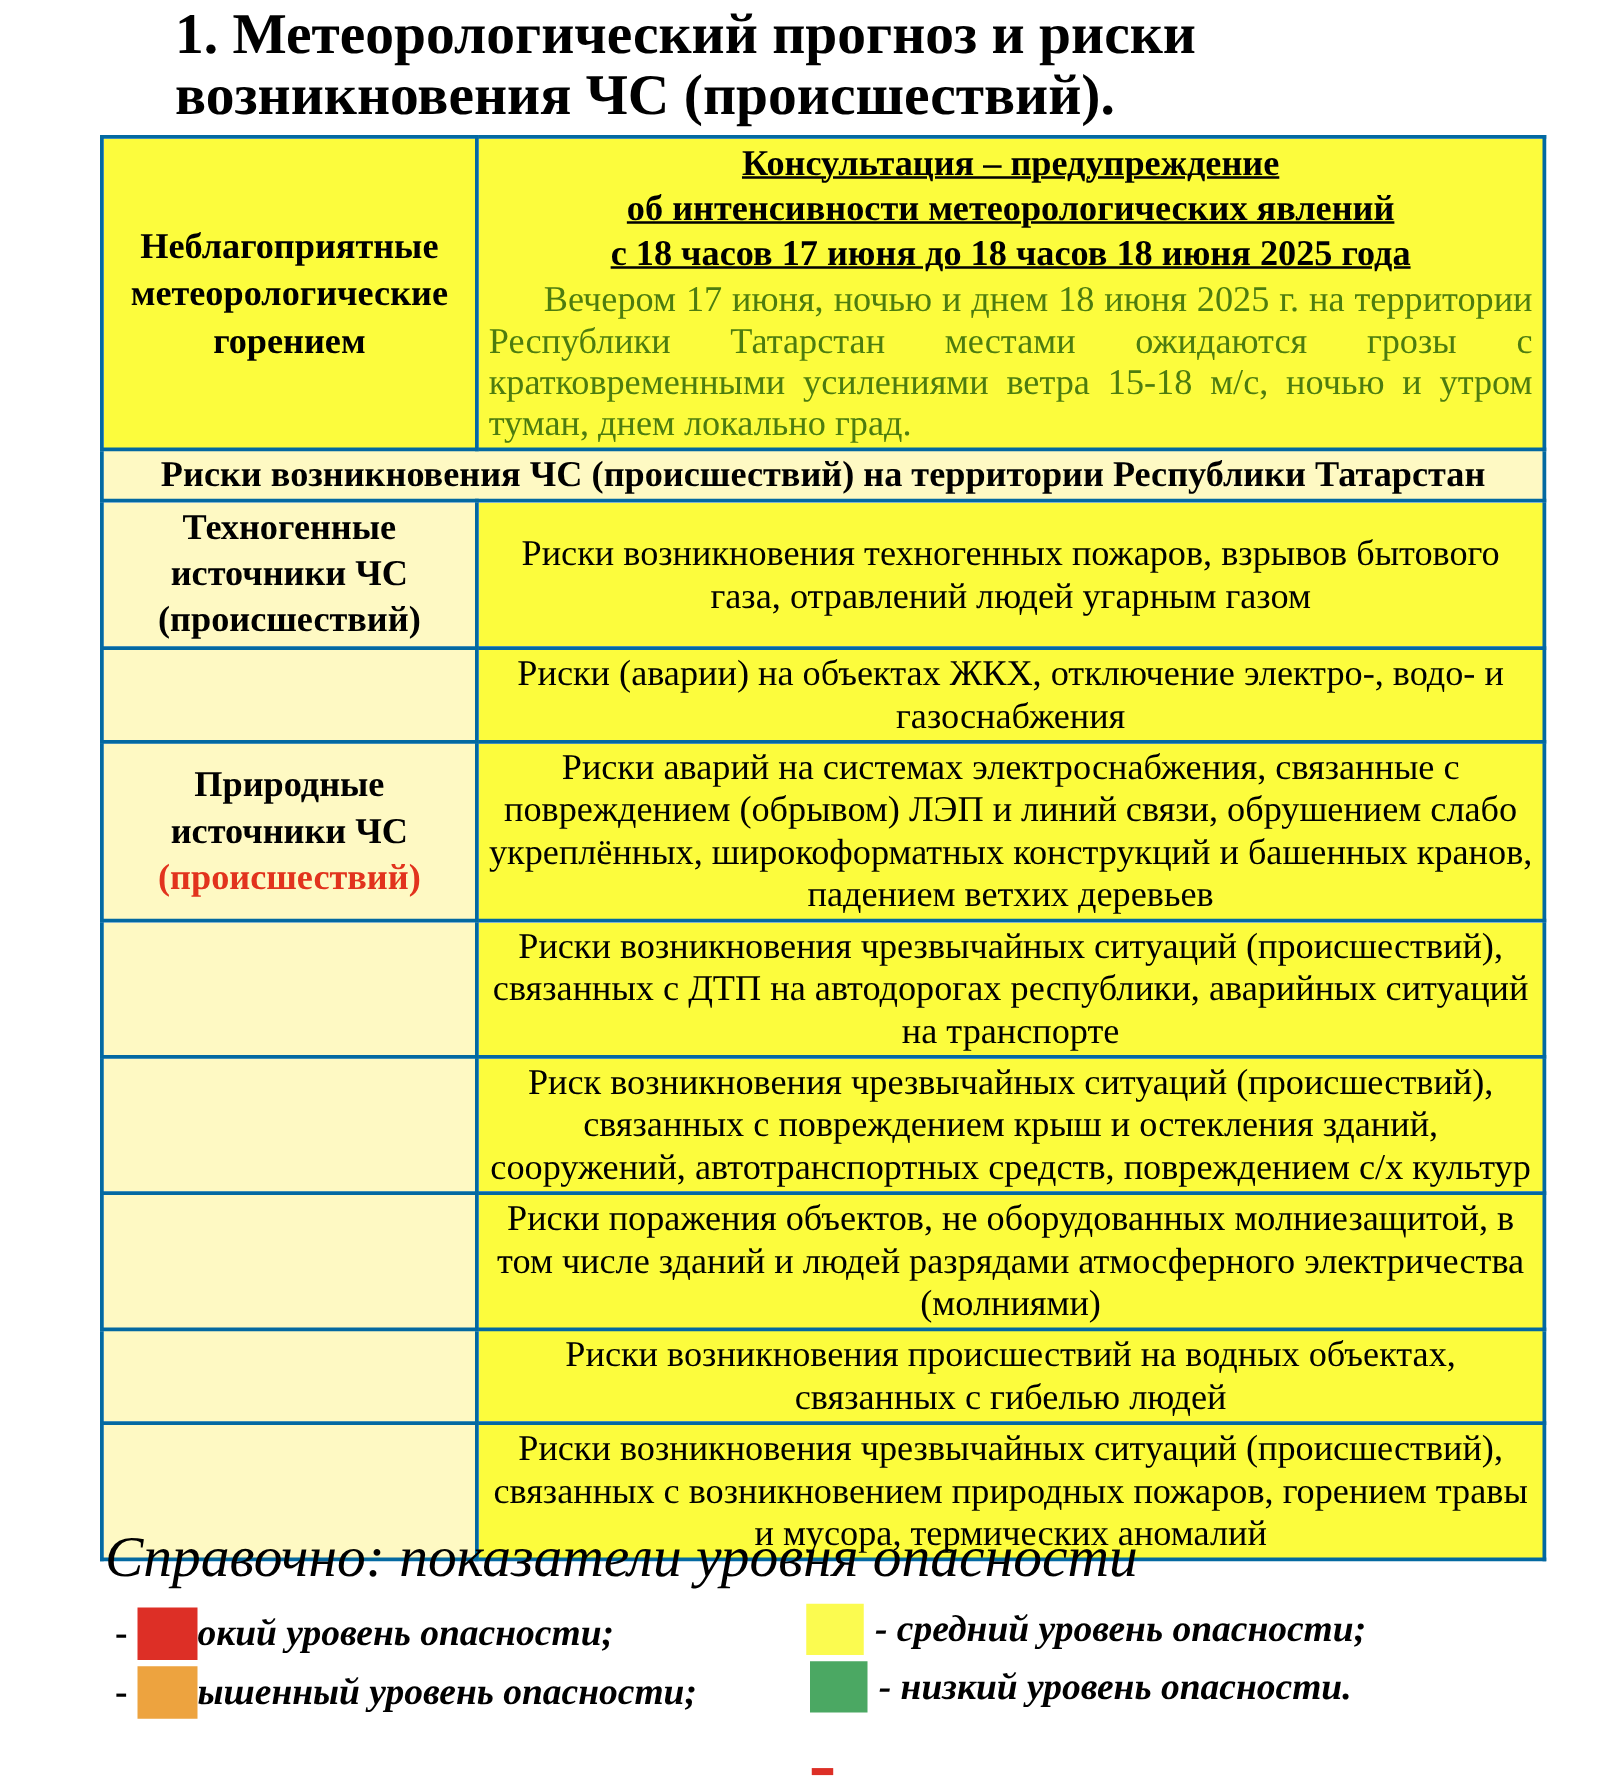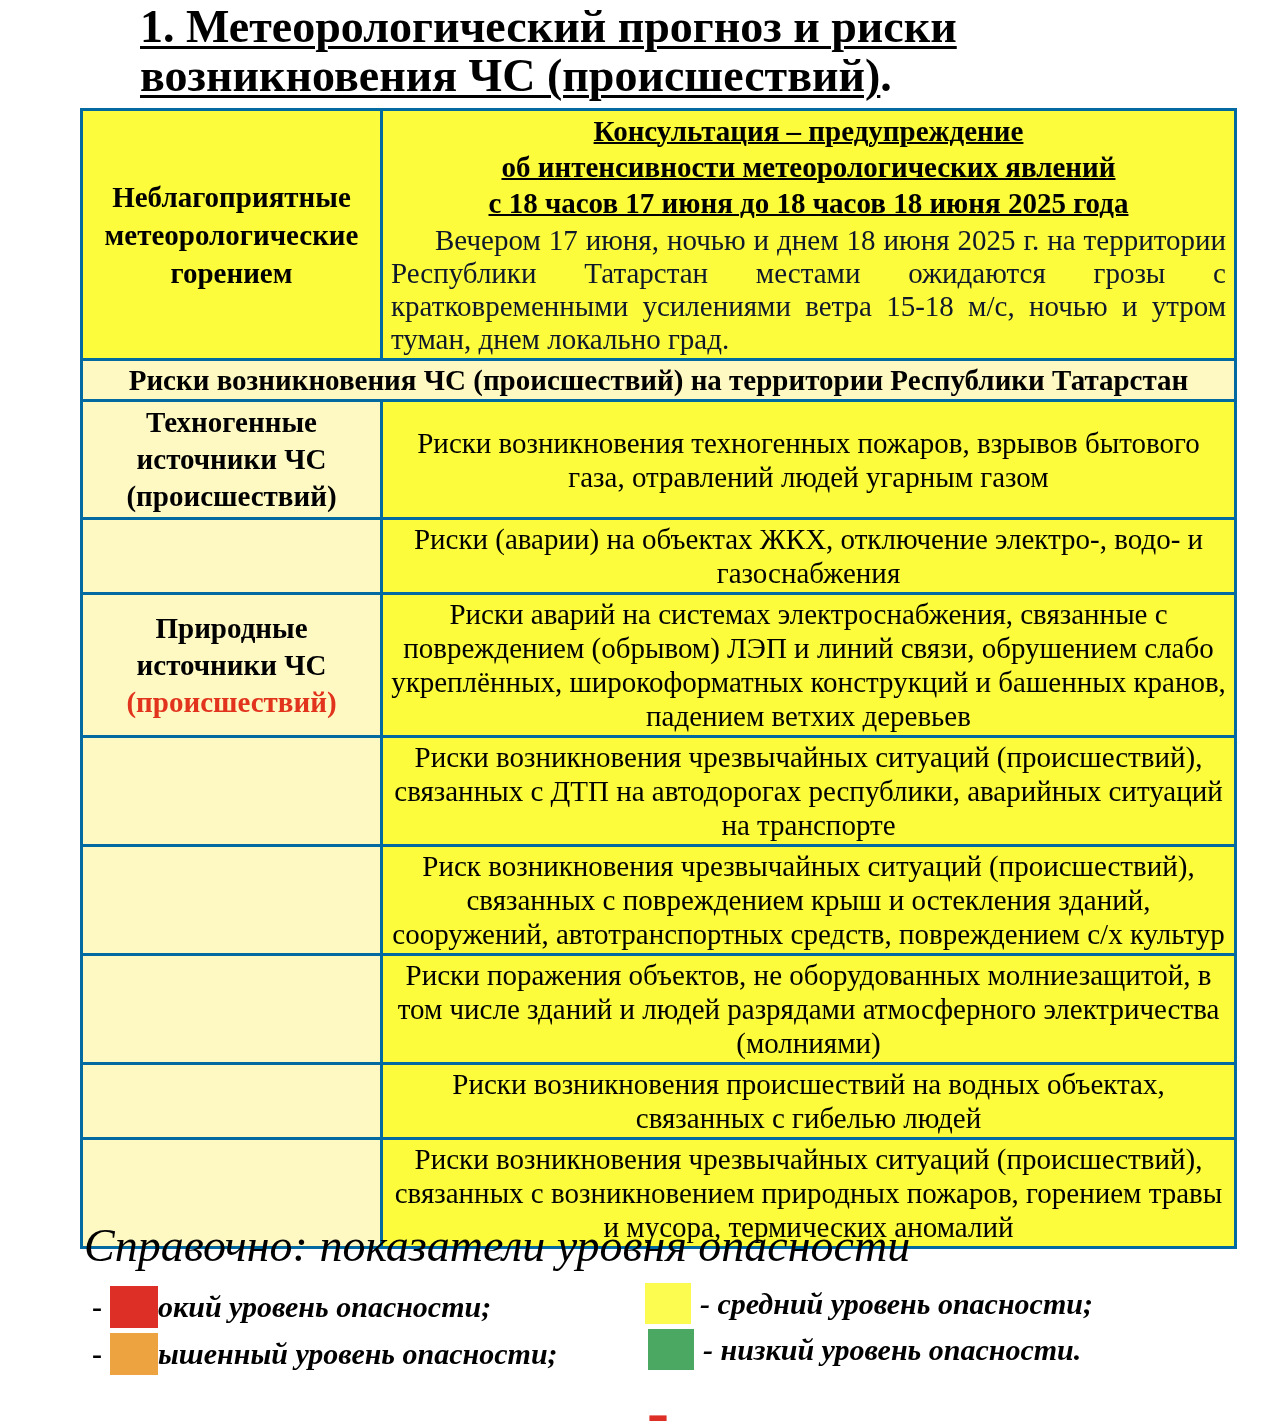--- a/index.html
+++ b/index.html
@@ -5,21 +5,21 @@
   html,body{margin:0;padding:0;}
   body{
     width:1280px;height:1424px;background:#ffffff;position:relative;
     font-family:"Liberation Serif", serif;color:#000;
     -webkit-font-smoothing:antialiased;
   }
   .page{position:absolute;inset:0;overflow:hidden;}
 
   
   .doc-title{position:absolute;left:140px;top:2px;font-weight:bold;font-size:46px;line-height:49px;}
-  .doc-title .u{text-decoration:underline;text-decoration-thickness:3px;text-underline-offset:4px;text-align:center;}
+  .doc-title .u{text-decoration-thickness:3px;text-underline-offset:4px;text-align:center;}
 
   
   table.risk{position:absolute;left:80px;top:108px;width:1157px;border-collapse:collapse;table-layout:fixed;}
   table.risk td{border:3px solid #0369a1;vertical-align:middle;text-align:center;padding:2px 8px;overflow:hidden;}
   .col-left{width:300px;}
   .yellow{background:#FCFC3D;}
   .white{background:#fef9c3;}
   .lines{white-space:pre-line;}
 
   .hdr-left{font-weight:bold;font-size:29px;line-height:38px;}
@@ -60,21 +60,21 @@
         <tr style="height:244px;">
       <td class="yellow hdr-left">
         <div class="lines">Неблагоприятные
 метеорологические
 горением</div>
       </td>
       <td class="yellow consult-cell">
         <div class="consult-title lines">Консультация – предупреждение
 об интенсивности метеорологических явлений
 с 18 часов 17 июня до 18 часов 18 июня 2025 года</div>
-        <div class="consult-body" style="color:#0f172a;">Вечером 17 июня, ночью и днем 18 июня 2025 г. на территории Республики Татарстан местами ожидаются грозы с кратковременными усилениями ветра 15-18 м/с, ночью и утром туман, днем локально град.</div>
+        <div class="consult-body" style="color:#4d7c0f;">Вечером 17 июня, ночью и днем 18 июня 2025 г. на территории Республики Татарстан местами ожидаются грозы с кратковременными усилениями ветра 15-18 м/с, ночью и утром туман, днем локально град.</div>
       </td>
     </tr>
 
     <tr style="height:41px;">
       <td colspan="2" class="white section-cell">Риски возникновения ЧС (происшествий) на территории Республики Татарстан</td>
     </tr>
 
     <tr style="height:102px;">
       <td class="white row-left">
         <div class="lines">Техногенные

